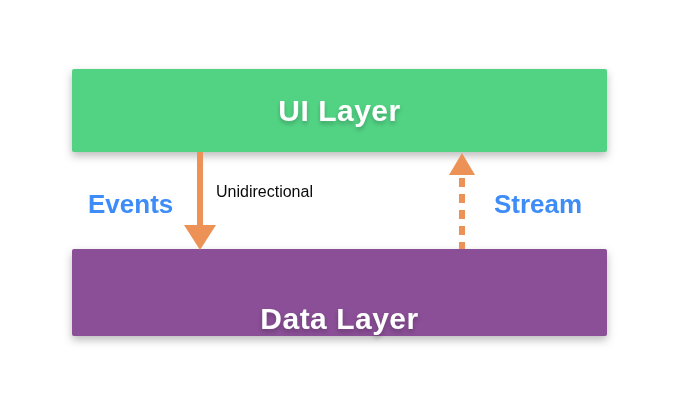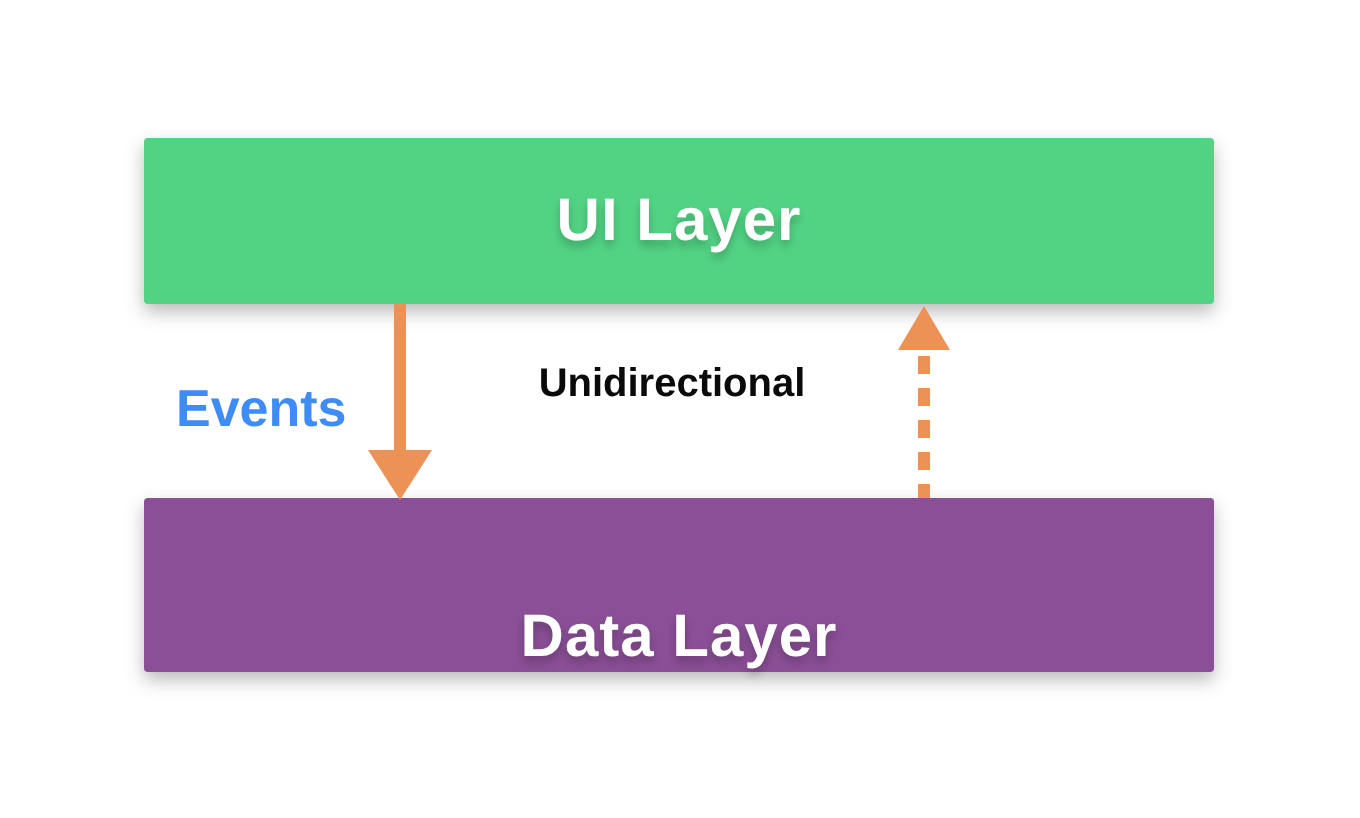--- a/index.html
+++ b/index.html
@@ -106,24 +106,24 @@
   }
   .stream-label {
     left: 494px;
     top: 189px;
   }
   .center-caption {
     position: absolute;
     left: 216px;
     top: 179px;
     width: 240px;
-    text-align: center;
+    text-align: left;
     color: var(--text_dark);
-    font-size: 20px;
-    font-weight: bold;
+    font-size: 16px;
+    font-weight: normal;
     line-height: 26px;
   }
 </style>
 </head>
 <body>
 
 <div class="diagram">
 
   <div class="layer-box ui-layer">
     <span class="layer-label">UI Layer</span>
@@ -134,18 +134,19 @@
   </div>
 
   <div class="down-arrow-shaft"></div>
   <div class="down-arrow-head"></div>
 
   <div class="up-arrow-head"></div>
   <div class="up-arrow-shaft"></div>
 
   <span class="flow-label events-label">Events</span>
 
+  <span class="flow-label stream-label">Stream</span>
 
   <div class="center-caption">
     <div>Unidirectional</div>
   </div>
 
 </div>
 
 </body></html>

